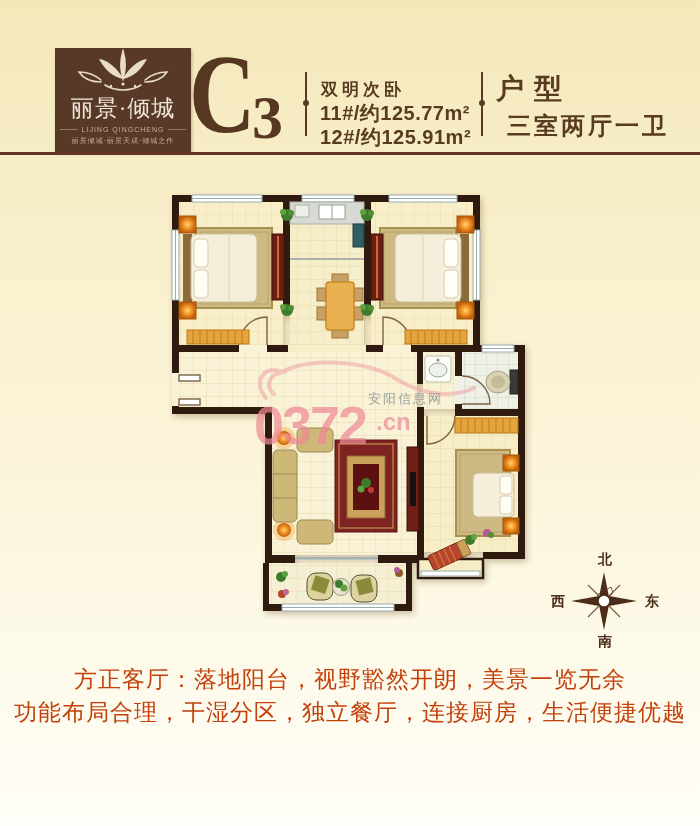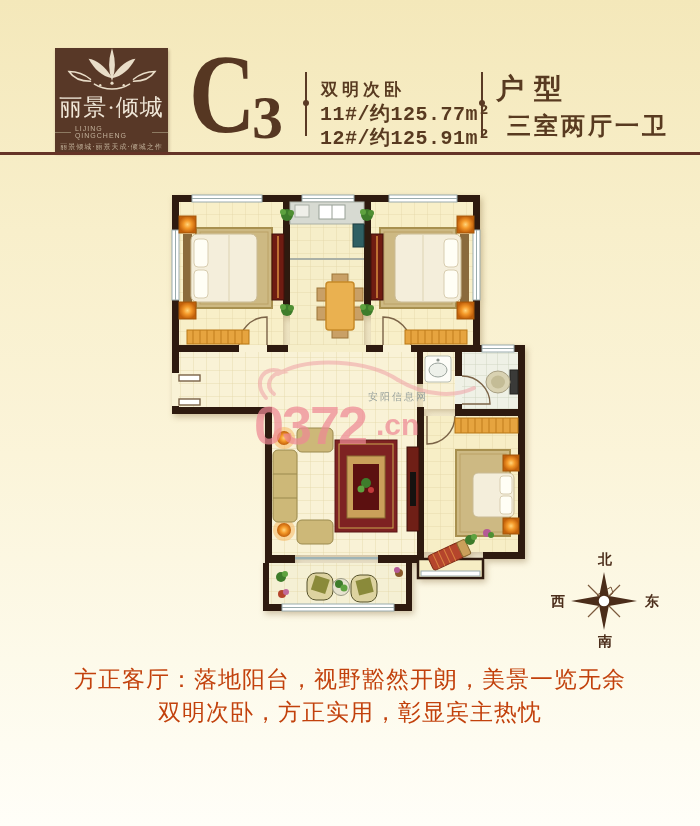--- a/index.html
+++ b/index.html
@@ -3,45 +3,45 @@
 <meta charset="utf-8">
 <style>
   html,body{margin:0;padding:0;}
   body{
     width:700px;height:826px;position:relative;overflow:hidden;
     font-family:"Liberation Sans",sans-serif;
     background:linear-gradient(180deg,#f4e8ba 0%,#f8efcb 28%,#fbf4d9 55%,#fdfaea 80%,#fffef8 100%);
   }
   .abs{position:absolute;}
   
-  .logo-box{left:55px;top:48px;width:113px;height:104px;background:#583827;
+  .logo-box{left:55px;top:48px;width:136px;height:104px;background:#583827;
     box-shadow:1px 2px 3px rgba(80,50,20,.3);display:flex;flex-direction:column;align-items:center;}
   .logo-brand{font-family:"Liberation Serif",serif;font-size:23px;color:#f0e7d8;letter-spacing:1px;margin-top:1px;}
   .logo-en{font-size:7px;color:#c3b29c;letter-spacing:1px;display:flex;align-items:center;gap:4px;margin-top:2px;}
   .logo-en:before,.logo-en:after{content:"";display:block;width:18px;height:1px;background:#8d7a62;}
   .logo-tag{font-size:7px;color:#bfae97;letter-spacing:1px;margin-top:3px;}
   .unit-code{left:189px;top:42px;font-family:"Liberation Serif",serif;font-weight:bold;
     font-size:112px;line-height:104px;color:#563722;transform:scaleX(.82);transform-origin:left top;}
   .unit-sub{left:252px;top:86px;font-family:"Liberation Serif",serif;font-weight:bold;
     font-size:62px;line-height:62px;color:#563722;}
   .vdivider{width:2px;height:64px;top:72px;background:#5a3a24;}
   .vdot{width:6px;height:6px;top:100px;background:#5a3a24;border-radius:50%;}
   .area-label{left:321px;top:78px;font-size:17px;font-weight:bold;color:#583a20;letter-spacing:4px;}
-  .area-line{font-family:Liberation Mono, monospace;font-size:20px;font-weight:bold;color:#583a20;letter-spacing:.5px;}
+  .area-line{font-family:Liberation Sans, sans-serif;font-size:20px;font-weight:bold;color:#583a20;letter-spacing:.5px;}
   .type-label{left:496px;top:70px;font-size:28px;font-weight:bold;color:#583a20;letter-spacing:10px;text-align:right;}
   .type-value{left:495px;top:110px;font-size:24px;font-weight:bold;color:#583a20;letter-spacing:3px;margin-left:12px;}
   .header-rule{left:0;top:152px;width:700px;height:3px;background:#653427;}
   
   .plan{left:167px;top:188px;width:365px;height:440px;}
   .plan svg{filter:drop-shadow(2px 3px 3px rgba(120,90,40,.35));}
   
   .wm{left:248px;top:358px;width:230px;height:110px;pointer-events:none;}
   .wm-big{left:6px;top:36px;font-size:54px;font-weight:bold;letter-spacing:-2px;color:#ee8a95;opacity:.72;}
-  .wm-cn{left:128px;top:50px;font-size:30px;font-weight:bold;color:#ee8a95;opacity:.72;}
-  .wm-site{left:120px;top:32px;font-size:10px;color:#8f9a98;letter-spacing:2px;opacity:.9;}
+  .wm-cn{left:128px;top:50px;font-size:24px;font-weight:bold;color:#ee8a95;opacity:.72;}
+  .wm-site{left:120px;top:32px;font-size:13px;color:#8f9a98;letter-spacing:2px;opacity:.9;}
   
   .compass{left:549px;top:551px;width:112px;height:100px;}
   .compass .lbl{position:absolute;font-size:14px;font-weight:bold;color:#4b2d1a;}
   .lbl-n{left:0;right:0;top:0;text-align:center;}
   .lbl-s{left:0;right:0;bottom:0;text-align:center;}
   .lbl-w{left:2px;top:42px;}
   .lbl-e{right:2px;top:42px;}
   
   .desc{left:0;top:663px;width:700px;text-align:center;color:#c2410c;
     font-size:23px;line-height:33px;letter-spacing:1px;}
@@ -378,14 +378,14 @@
     </g>
   </svg>
   <span class="lbl lbl-n">北</span>
   <span class="lbl lbl-s">南</span>
   <span class="lbl lbl-w">西</span>
   <span class="lbl lbl-e">东</span>
 </div>
 
 <div class="abs desc">
   <div>方正客厅：落地阳台，视野豁然开朗，美景一览无余</div>
-  <div>双明次卧，方正实用，彰显宾主热忱</div>
+  <div>功能布局合理，干湿分区，独立餐厅，连接厨房，生活便捷优越</div>
 </div>
 
 </body></html>

